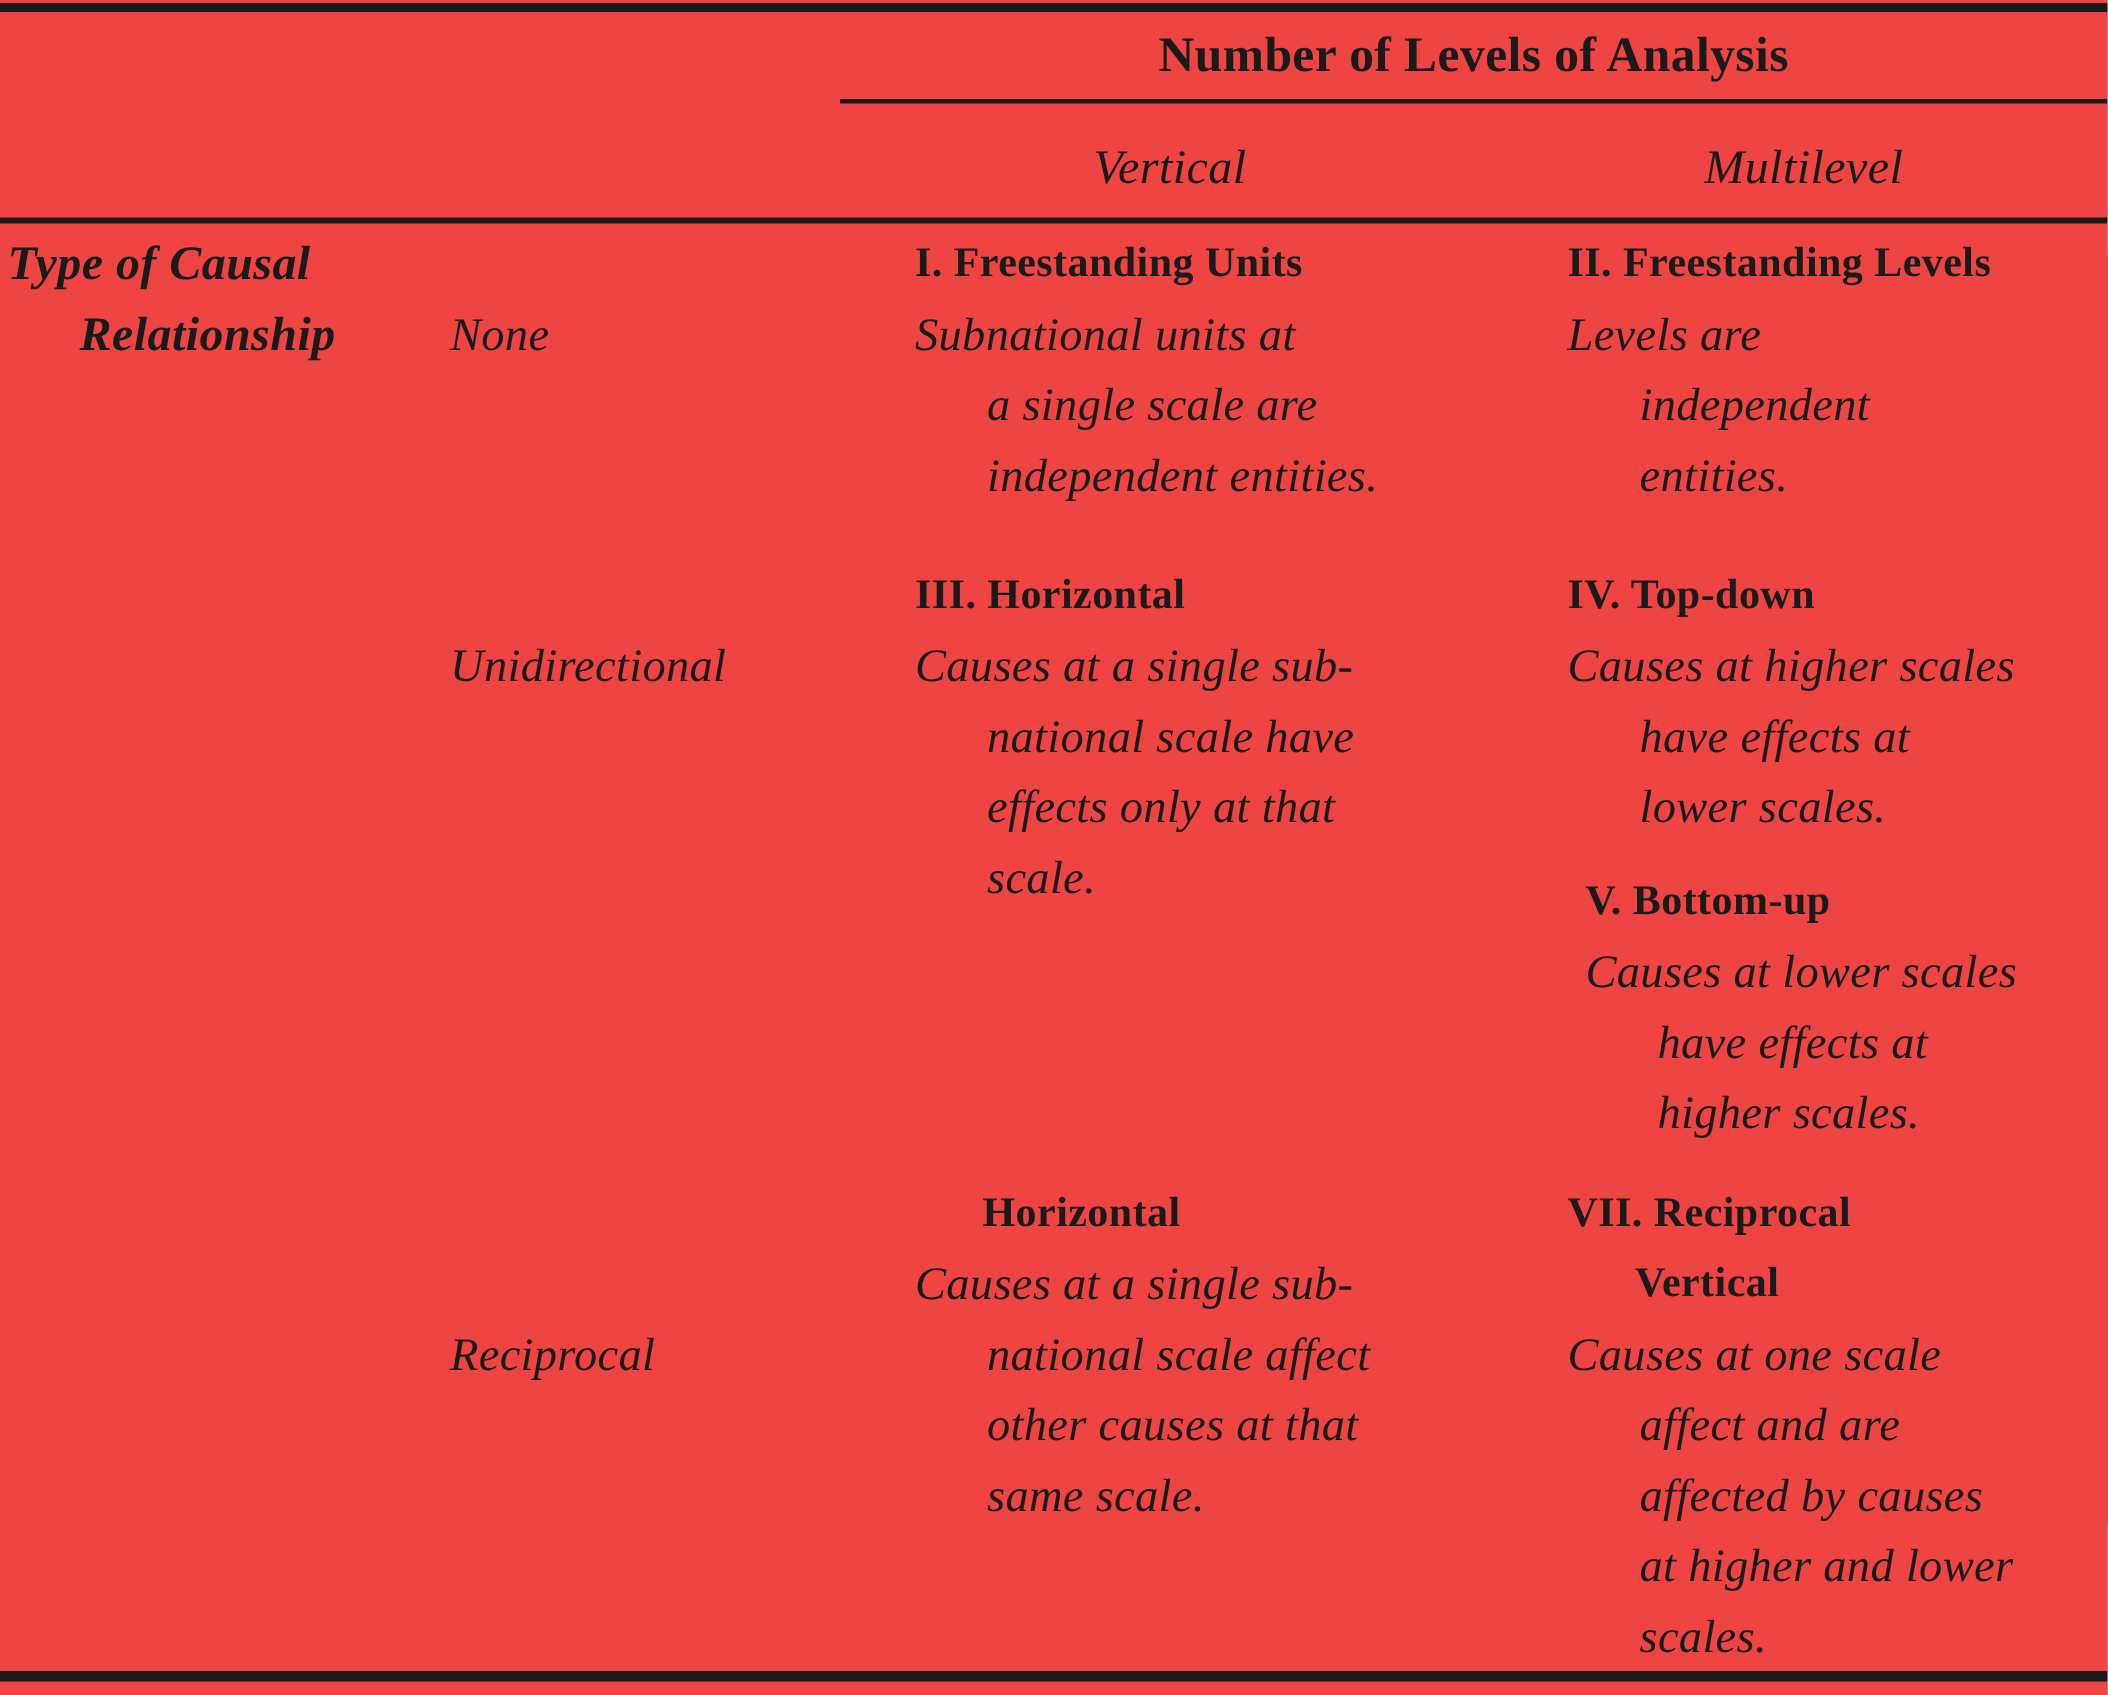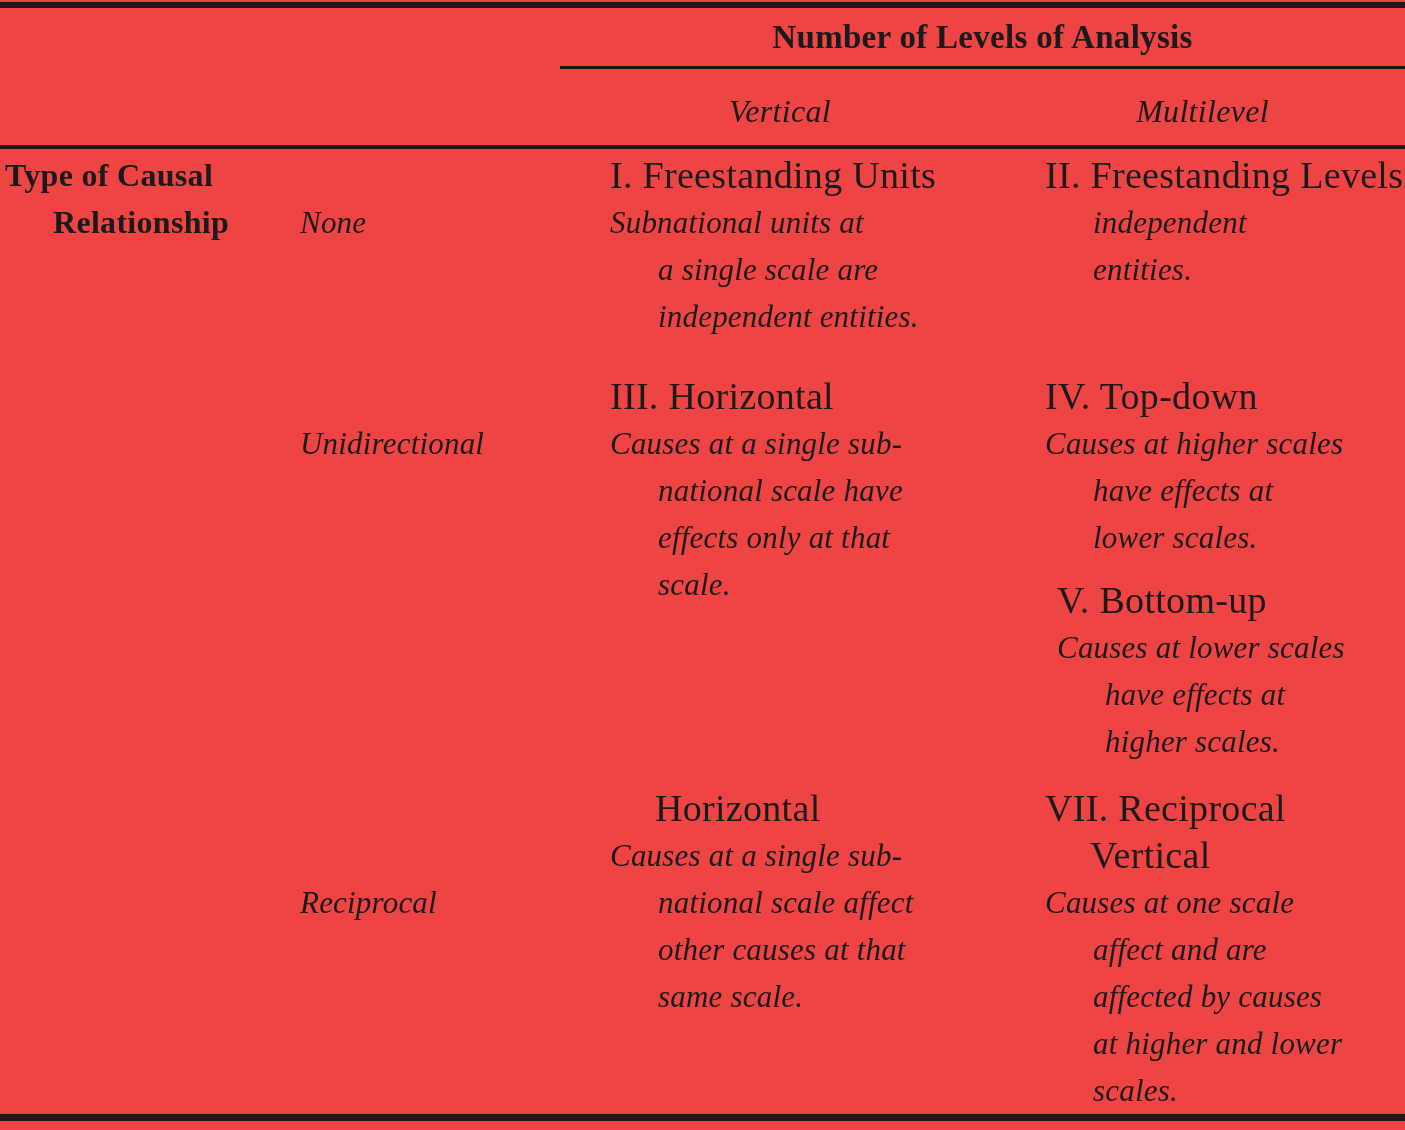--- a/index.html
+++ b/index.html
@@ -36,31 +36,31 @@
     font-size: 31px; line-height: 47px;
   }
   .trow {
     display: grid;
     grid-template-columns: 300px 260px 440px 405px;
     align-items: start;
   }
   .trow.r1 { margin-bottom: 33px; }
   .trow.r2 { margin-bottom: 20px; }
 
-  .axis-cell { font-weight: bold; font-size: 32px; letter-spacing: 0.3px; padding-left: 5px; }
+  .axis-cell { font-weight: bold; font-size: 32px; letter-spacing: 0.3px; padding-left: 5px; font-style: italic; }
   .axis-cell .l2 { padding-left: 48px; }
 
   .label-cell { font-style: italic; padding-top: 47px; letter-spacing: 0.2px; }
   .label-cell.deep { padding-top: 94px; }
 
   .content-cell.uni   { padding-left: 50px; }
   .content-cell.multi { padding-left: 45px; }
 
   .block + .block { margin-top: 16px; margin-left: 12px; }
-  .h-line { font-weight: normal; font-size: 38px; letter-spacing: 0.3px; white-space: nowrap; }
+  .h-line { font-weight: bold; font-size: 28px; letter-spacing: 0.3px; white-space: nowrap; }
   .h-line.ind { padding-left: 45px; }
   .d-line { font-style: italic; letter-spacing: 0.2px; white-space: nowrap; font-family: Liberation Serif, serif; }
   .d-line.ind { padding-left: 48px; }
 </style>
 </head>
 <body>
 
 <div class="page">
 
   <div class="rule rule-top"></div>
@@ -85,20 +85,21 @@
         <div class="block">
           <div class="h-line">I. Freestanding Units</div>
           <div class="d-line">Subnational units at</div>
           <div class="d-line ind">a single scale are</div>
           <div class="d-line ind">independent entities.</div>
         </div>
       </div>
       <div class="content-cell multi">
         <div class="block">
           <div class="h-line">II. Freestanding Levels</div>
+          <div class="d-line">Levels are</div>
           <div class="d-line ind">independent</div>
           <div class="d-line ind">entities.</div>
         </div>
       </div>
     </div>
 
     <div class="trow r2">
       <div></div>
       <div class="label-cell">Unidirectional</div>
       <div class="content-cell uni">

